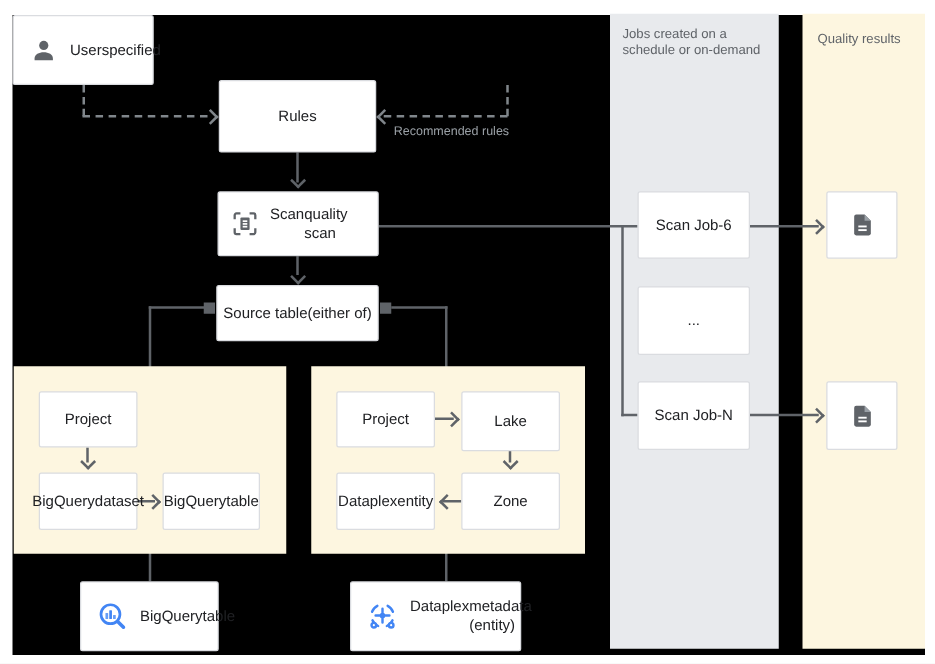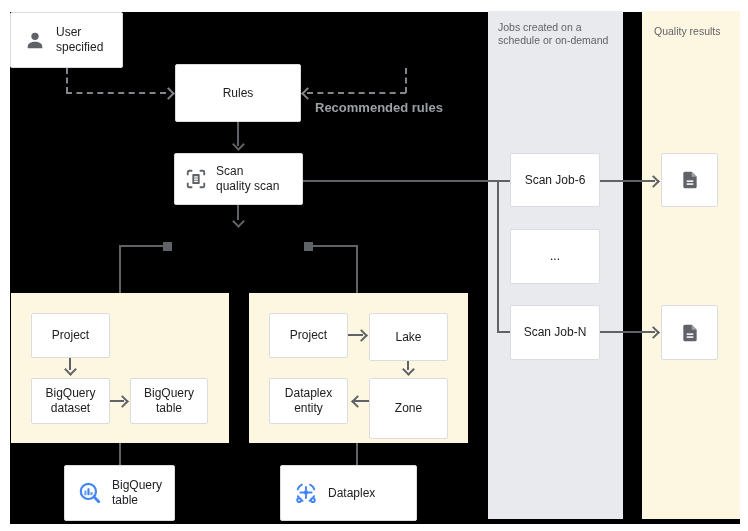--- a/index.html
+++ b/index.html
@@ -13,34 +13,34 @@
   .col-yellow{left:642px;top:11px;width:98px;height:508px;background:#fdf6e0;}
   .panel-yellow{background:#fdf6e0;}
   #bq-panel{left:11px;top:293px;width:218px;height:150px;}
   #dp-panel{left:249px;top:293px;width:219px;height:150px;}
   .box{
     position:absolute;background:#fff;border:1px solid #dadce0;border-radius:2px;
     display:flex;align-items:center;box-sizing:border-box;
     font-size:12px;color:#202124;line-height:15px;
   }
   .box.center{justify-content:center;text-align:center;}
-  .box .txt{display:flex;flex-direction:column;}
+  .box .txt{display:flex;flex-direction:row;}
   .iconbox{display:flex;align-items:center;justify-content:center;flex:0 0 auto;}
   .line{position:absolute;background:#5f6368;}
   .dash-v{position:absolute;width:0;border-left:2px dashed #80868b;}
   .dash-h{position:absolute;height:0;border-top:2px dashed #80868b;}
   .chev{position:absolute;width:7px;height:7px;
     border-right:2px solid #5f6368;border-bottom:2px solid #5f6368;}
   .chev.down{transform:rotate(45deg);}
   .chev.right{transform:rotate(-45deg);}
   .chev.left{transform:rotate(135deg);}
   .chev.dashcol{border-color:#80868b;}
   .port{position:absolute;width:9px;height:9px;background:#5f6368;}
   .colhead{position:absolute;font-size:10.5px;line-height:13px;color:#5f6368;}
-  .mutedlbl{position:absolute;font-size:13px;color:#9aa0a6;font-weight:bold;}
+  .mutedlbl{position:absolute;font-size:10px;color:#9aa0a6;}
   svg{display:block;}
 </style>
 </head>
 <body>
 
 <div id="canvas">
 
   <div id="diagram-bg" class="abs"></div>
   <div class="abs col-gray"></div>
   <div class="abs col-yellow"></div>
@@ -124,20 +124,26 @@
           <rect x="10" y="11.4" width="4" height="1.5" fill="#fff"></rect>
           <rect x="10" y="13.8" width="4" height="1.5" fill="#fff"></rect>
         </svg>
     </span>
     <span class="txt">
       <span>Scan</span>
       <span>quality scan</span>
     </span>
   </div>
 
+  <div class="box center" style="left:173px;top:228px;width:130px;height:45px">
+    <span class="txt">
+      <span>Source table</span>
+      <span>(either of)</span>
+    </span>
+  </div>
   <div class="port" style="left:163px;top:242px"></div>
   <div class="port" style="left:304px;top:242px"></div>
 
   <div class="box center" style="left:31px;top:313px;width:79px;height:45px">
     <span>Project</span>
   </div>
   <div class="box center" style="left:31px;top:378px;width:79px;height:46px">
     <span class="txt">
       <span>BigQuery</span>
       <span>dataset</span>
@@ -155,21 +161,21 @@
   </div>
   <div class="box center" style="left:369px;top:313px;width:79px;height:48px">
     <span>Lake</span>
   </div>
   <div class="box center" style="left:269px;top:378px;width:79px;height:46px">
     <span class="txt">
       <span>Dataplex</span>
       <span>entity</span>
     </span>
   </div>
-  <div class="box center" style="left:369px;top:378px;width:79px;height:61px">
+  <div class="box center" style="left:369px;top:378px;width:79px;height:46px">
     <span>Zone</span>
   </div>
 
   <div class="box" style="left:64px;top:465px;width:111px;height:56px;padding-left:12px;gap:9px">
     <span class="iconbox">
       <svg width="26" height="26" viewBox="0 0 24 24">
           <circle cx="10.5" cy="10.5" r="7" fill="none" stroke="#4285f4" stroke-width="2"></circle>
           <path d="M15.8 15.8l4.3 4.3" stroke="#4285f4" stroke-width="2.6" stroke-linecap="round"></path>
           <rect x="6.8" y="9.6" width="2" height="4.4" rx="0.4" fill="#669df6"></rect>
           <rect x="9.6" y="7.6" width="2" height="6.4" rx="0.4" fill="#4285f4"></rect>
@@ -187,20 +193,21 @@
       <svg width="26" height="26" viewBox="0 0 24 24" fill="none" stroke="#4285f4" stroke-width="1.8" stroke-linecap="round">
           <circle cx="12" cy="11.5" r="2.1" fill="#4285f4" stroke="none"></circle>
           <path d="M12 9.2V6.4 M12 13.8v2.8 M9.7 11.5H6.9 M14.3 11.5h2.8"></path>
           <path d="M8.2 4.3C6.4 5.2 5 6.8 4.3 8.7 M15.8 4.3c1.8.9 3.2 2.5 3.9 4.4 M4.6 15c.8 1.9 2.3 3.4 4.2 4.2 M19.4 15c-.8 1.9-2.3 3.4-4.2 4.2"></path>
           <circle cx="5.6" cy="18.6" r="1.7" fill="#fff"></circle>
           <circle cx="18.4" cy="18.6" r="1.7" fill="#fff"></circle>
         </svg>
     </span>
     <span class="txt">
       <span>Dataplex</span>
+      <span>metadata (entity)</span>
     </span>
   </div>
 
   <div class="box center" style="left:510px;top:153px;width:90px;height:54px">
     <span>Scan Job-6</span>
   </div>
   <div class="box center" style="left:510px;top:229px;width:90px;height:55px">
     <span>...</span>
   </div>
   <div class="box center" style="left:510px;top:305px;width:90px;height:55px">

